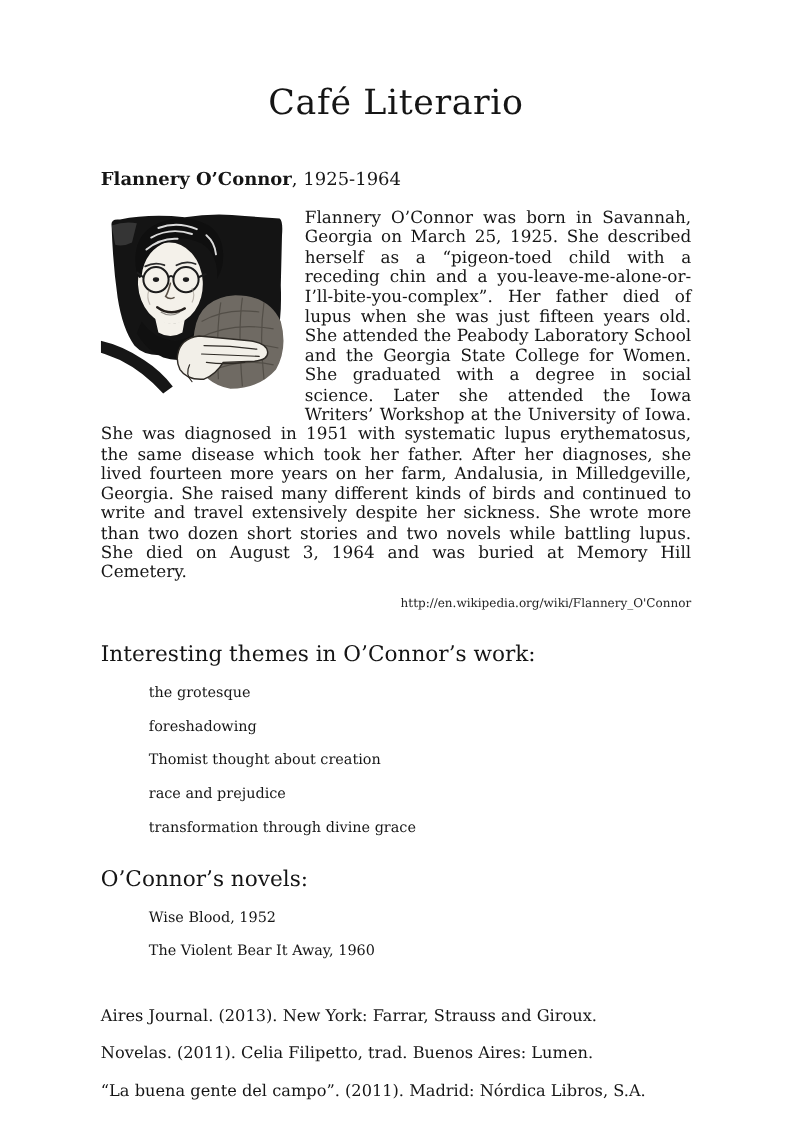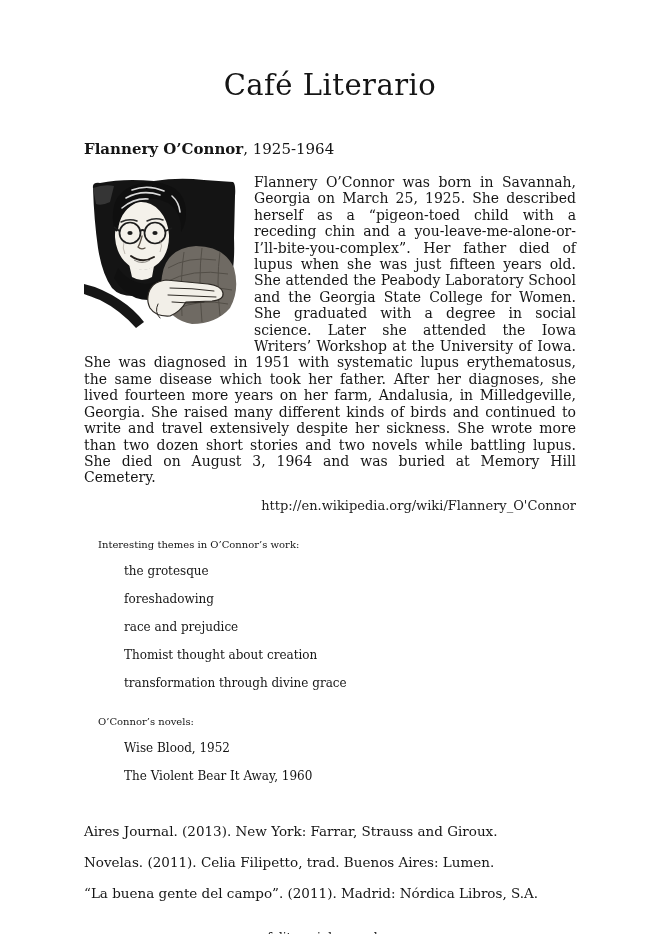--- a/index.html
+++ b/index.html
@@ -41,27 +41,27 @@
   .portrait-float {
     float: left;
     width: 158px;
     height: 172px;
     margin: 2px 12px 4px 0;
   }
   .portrait-float svg { display: block; }
   .source-line {
     clear: both;
     text-align: right;
-    font-size: 13px;
+    font-size: 10px;
     margin: 12px 0 0 0;
     color: #222;
   }
   .section-label {
-    font-size: 10px;
-    margin: 26px 0 0 14px;
+    font-size: 18px;
+    margin: 26px 0 0 0;
   }
   .indent-item {
     font-size: 12px;
     margin: 14px 0 0 40px;
   }
   .citations { margin-top: 40px; }
   .citation {
     font-size: 13.5px;
     margin: 0 0 15px 0;
   }
@@ -140,22 +140,22 @@
           </g>
         </svg>
       </span><span>Flannery O’Connor was born in Savannah, Georgia on March 25, 1925. She described herself as a “pigeon-toed child with a receding chin and a you-leave-me-alone-or-I’ll-bite-you-complex”. Her father died of lupus when she was just fifteen years old. She attended the Peabody Laboratory School and the Georgia State College for Women. She graduated with a degree in social science. Later she attended the Iowa Writers’ Workshop at the University of Iowa. She was diagnosed in 1951 with systematic lupus erythematosus, the same disease which took her father. After her diagnoses, she lived fourteen more years on her farm, Andalusia, in Milledgeville, Georgia. She raised many different kinds of birds and continued to write and travel extensively despite her sickness. She wrote more than two dozen short stories and two novels while battling lupus. She died on August 3, 1964 and was buried at Memory Hill Cemetery.</span>
     </p>
 
     <p class="source-line"><a class="plainlink">http://en.wikipedia.org/wiki/Flannery_O'Connor</a></p>
 
     <div class="section-label">Interesting themes in O’Connor’s work:</div>
     <div class="indent-item">the grotesque</div>
     <div class="indent-item">foreshadowing</div>
+    <div class="indent-item">Thomist thought about creation</div>
     <div class="indent-item">race and prejudice</div>
-    <div class="indent-item">Thomist thought about creation</div>
     <div class="indent-item">transformation through divine grace</div>
 
     <div class="section-label">O’Connor’s novels:</div>
     <div class="indent-item"><span class="u">Wise Blood</span><span>, 1952</span></div>
     <div class="indent-item"><span class="u">The Violent Bear It Away</span><span>, 1960</span></div>
 
     <div class="citations">
       <p class="citation"><span class="u">Aires Journal</span><span>. (2013). New York: Farrar, Strauss and Giroux.</span></p>
       <p class="citation"><span class="u">Novelas</span><span>. (2011). Celia Filipetto, trad. Buenos Aires: Lumen.</span></p>
       <p class="citation"><span class="u"></span><span>“La buena gente del campo”. (2011). Madrid: Nórdica Libros, S.A.</span></p>

